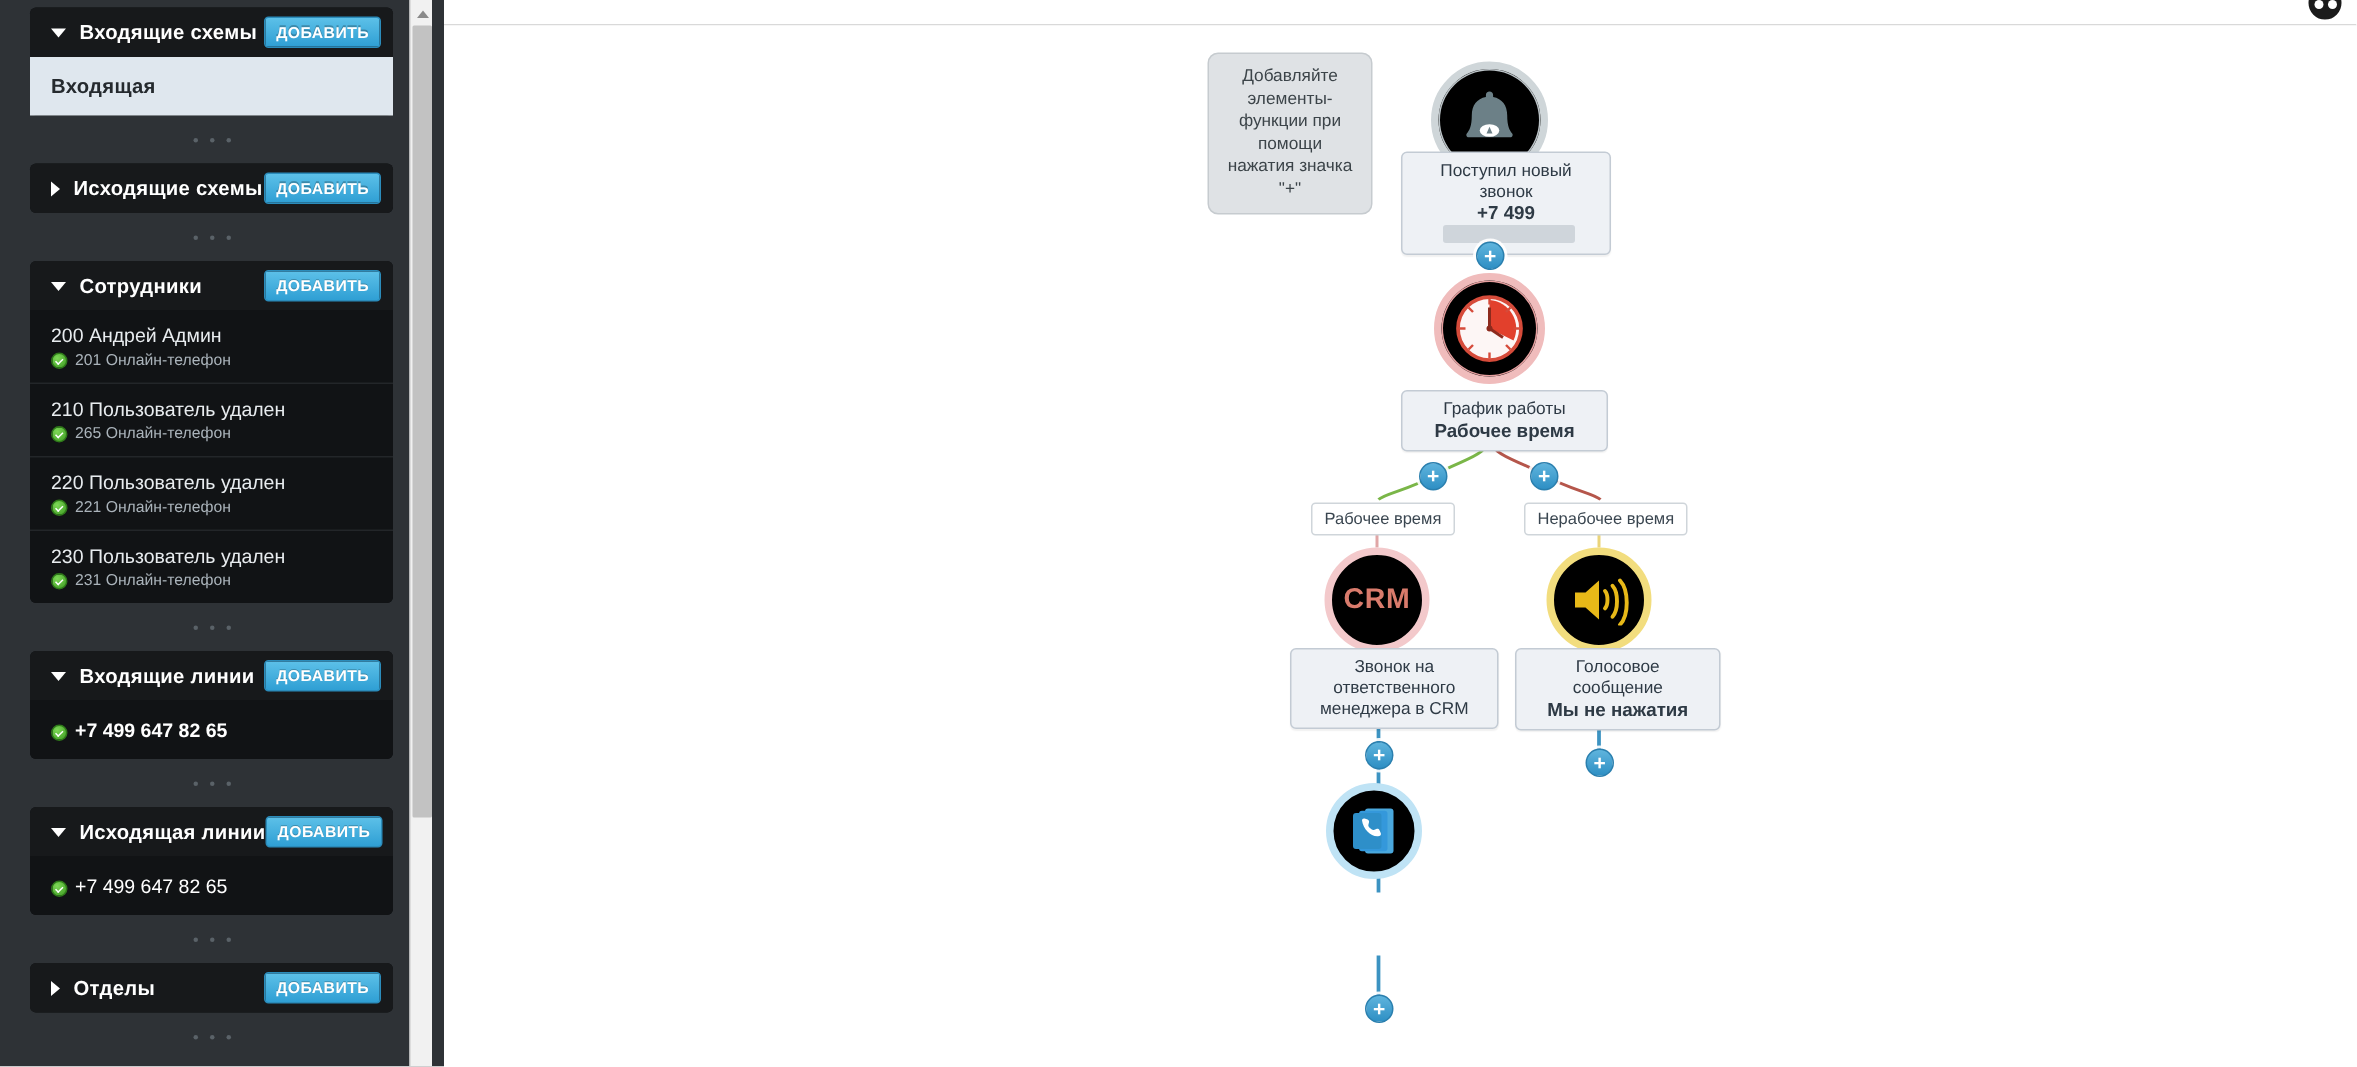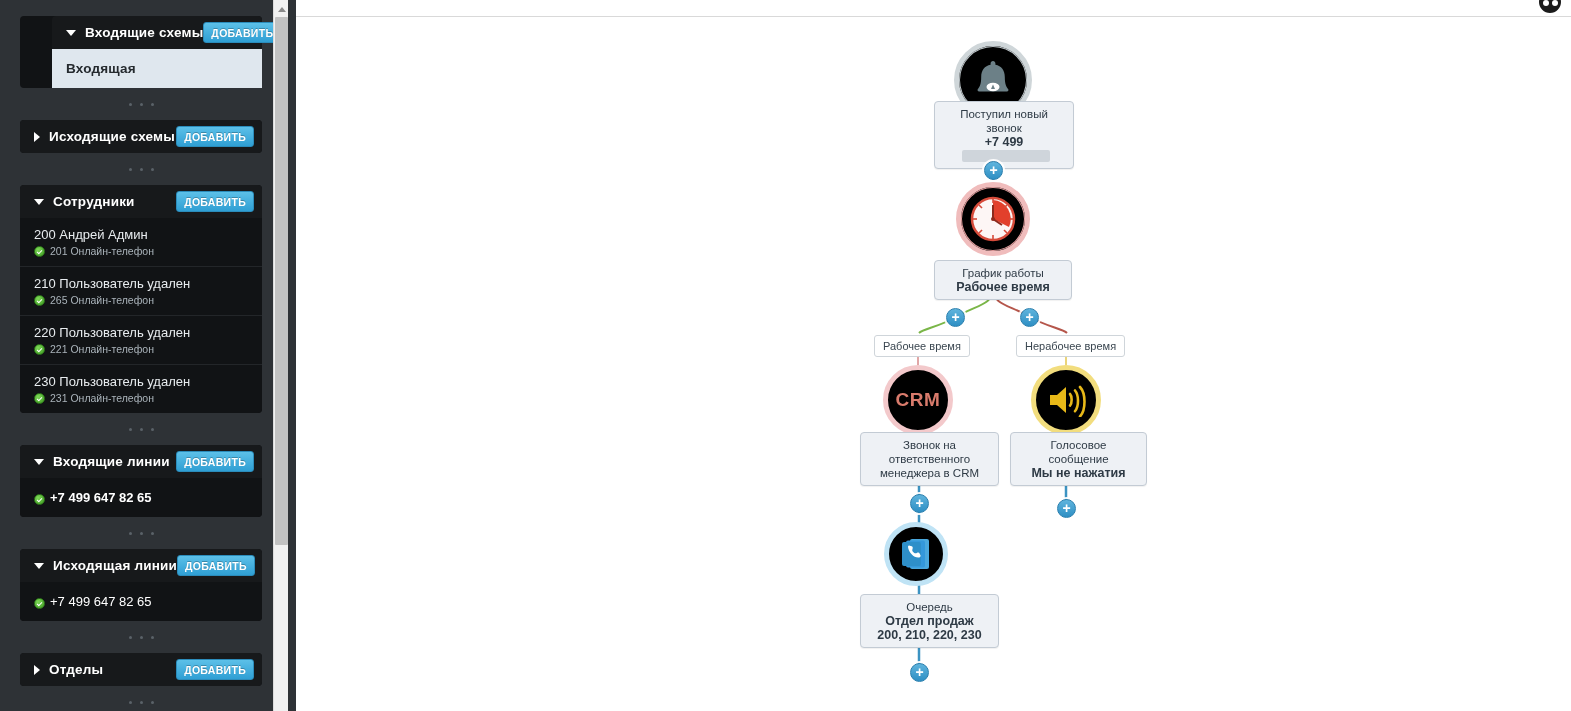--- a/index.html
+++ b/index.html
@@ -203,21 +203,21 @@
       <span class="eyes">
           <i></i>
           <i></i>
         </span>
     </div>
   </div>
 
   <div class="sidebar">
     <div class="sidebar-inner">
 
-      <div class="panel" style="margin-top:16px;padding-left:32px;">
+      <div class="panel" style="margin-top:5px;">
         <div class="panel-head">
           <span class="tri down"></span>
           <span class="panel-title">Входящие схемы</span>
           <span class="add-btn">ДОБАВИТЬ</span>
         </div>
         <div class="panel-body">
           <div class="row-selected">Входящая</div>
         </div>
       </div>
       <div class="dots-sep">
@@ -360,20 +360,21 @@
 
         <line x1="623" y1="452" x2="623" y2="508" stroke="#3c93c2" stroke-width="2.5"></line>
 
         <line x1="770" y1="435" x2="770" y2="488" stroke="#3c93c2" stroke-width="2.5"></line>
 
         <line x1="623" y1="568" x2="623" y2="578" stroke="#3c93c2" stroke-width="2.5"></line>
 
         <line x1="623" y1="620" x2="623" y2="660" stroke="#3c93c2" stroke-width="2.5"></line>
       </svg>
 
+      <div class="hint-box" style="left:509px; top:18px;">Добавляйте элементы-функции при помощи нажатия значка "+"</div>
 
       <div class="node-icon ring-gray" style="left:658px; top:24px; width:78px; height:78px;">
         <svg width="40" height="42" viewBox="0 0 40 42">
           <path d="M20 2c1.4 0 2.4 1 2.4 2.3v1.4c6 1.1 9.4 5.6 9.4 12.2 0 7.4 1.6 10 3.3 12.1.8 1 .1 2.5-1.2 2.5H6.1c-1.3 0-2-1.5-1.2-2.5 1.7-2.1 3.3-4.7 3.3-12.1 0-6.6 3.4-11.1 9.4-12.2V4.3C17.6 3 18.6 2 20 2z" fill="#6c8087"></path>
           <ellipse cx="20" cy="28" rx="6.5" ry="4.2" fill="#ffffff"></ellipse>
           <path d="M20 25.5l2 4.5h-4z" fill="#6c8087"></path>
         </svg>
       </div>
       <div class="label-box" style="left:628px; top:84px; width:140px;">
         <div>Поступил новый звонок</div>
@@ -438,23 +439,18 @@
       <div class="plus-btn" style="left:761px; top:482px;">+</div>
 
       <div class="node-icon ring-blue" style="left:588px; top:505px; width:64px; height:64px;">
         <svg width="38" height="38" viewBox="0 0 38 38">
           <rect x="13" y="4" width="19" height="30" rx="2" fill="#4aa8dd"></rect>
           <rect x="9" y="5.5" width="19" height="27" rx="2" fill="#3498db"></rect>
           <rect x="5" y="7" width="19" height="24" rx="2" fill="#2e8fc9"></rect>
           <path d="M11 12c0-1 .8-1.6 1.7-1.3l2 .6c.8.3 1.2 1.1 1 1.9l-.4 1.5c-.2.7 0 1.5.6 2l1.4 1.2c.6.5 1.4.6 2 .3l1.3-.6c.8-.3 1.7 0 2 .8l.9 1.9c.4.9-.1 1.9-1.1 2.1-4.9 1-10.6-4.3-11.4-10.4z" fill="#ffffff"></path>
         </svg>
       </div>
-      <div class="label-box" style="left:554px; top:577px; width:139px;">
-        <div>Очередь</div>
-        <div><b>Отдел продаж</b></div>
-        <div><b>200, 210, 220, 230</b></div>
-      </div>
       <div class="plus-btn" style="left:614px; top:646px;">+</div>
 
     </div>
   </div>
 
 </div>
 
 </body></html>

